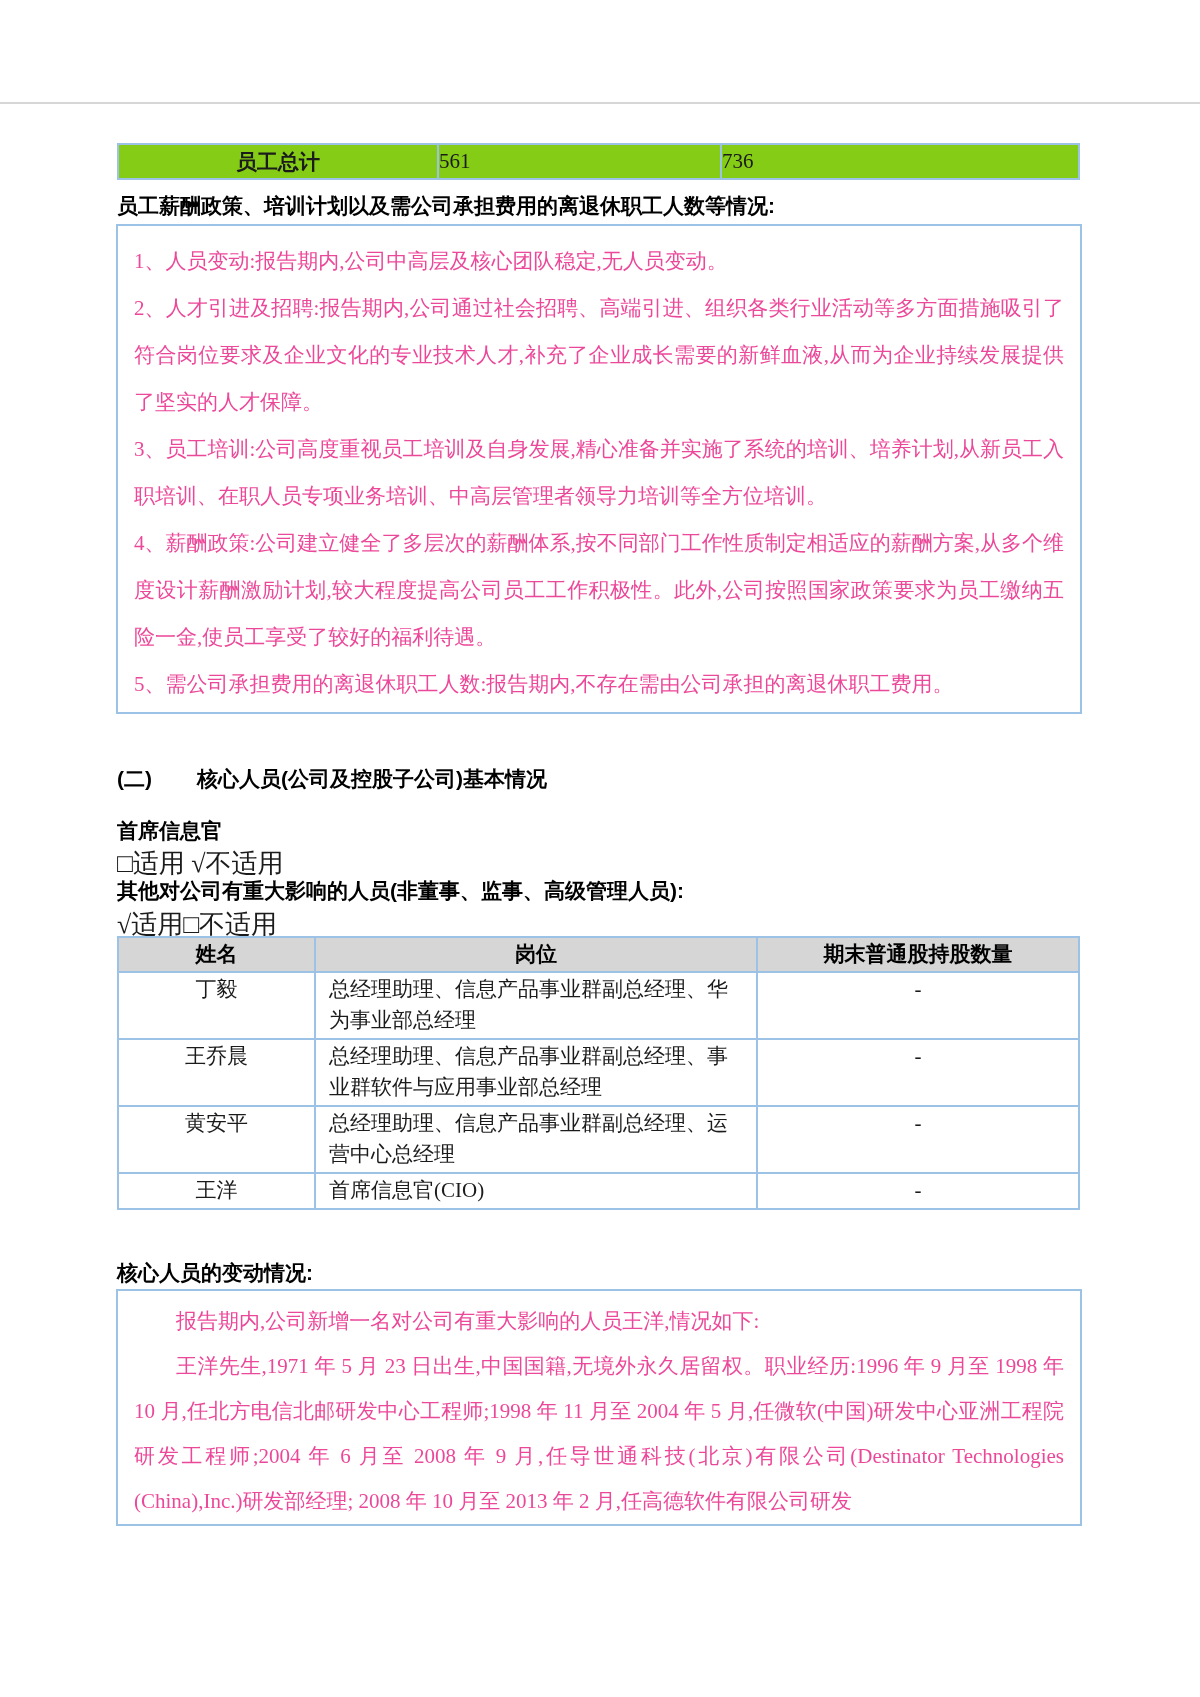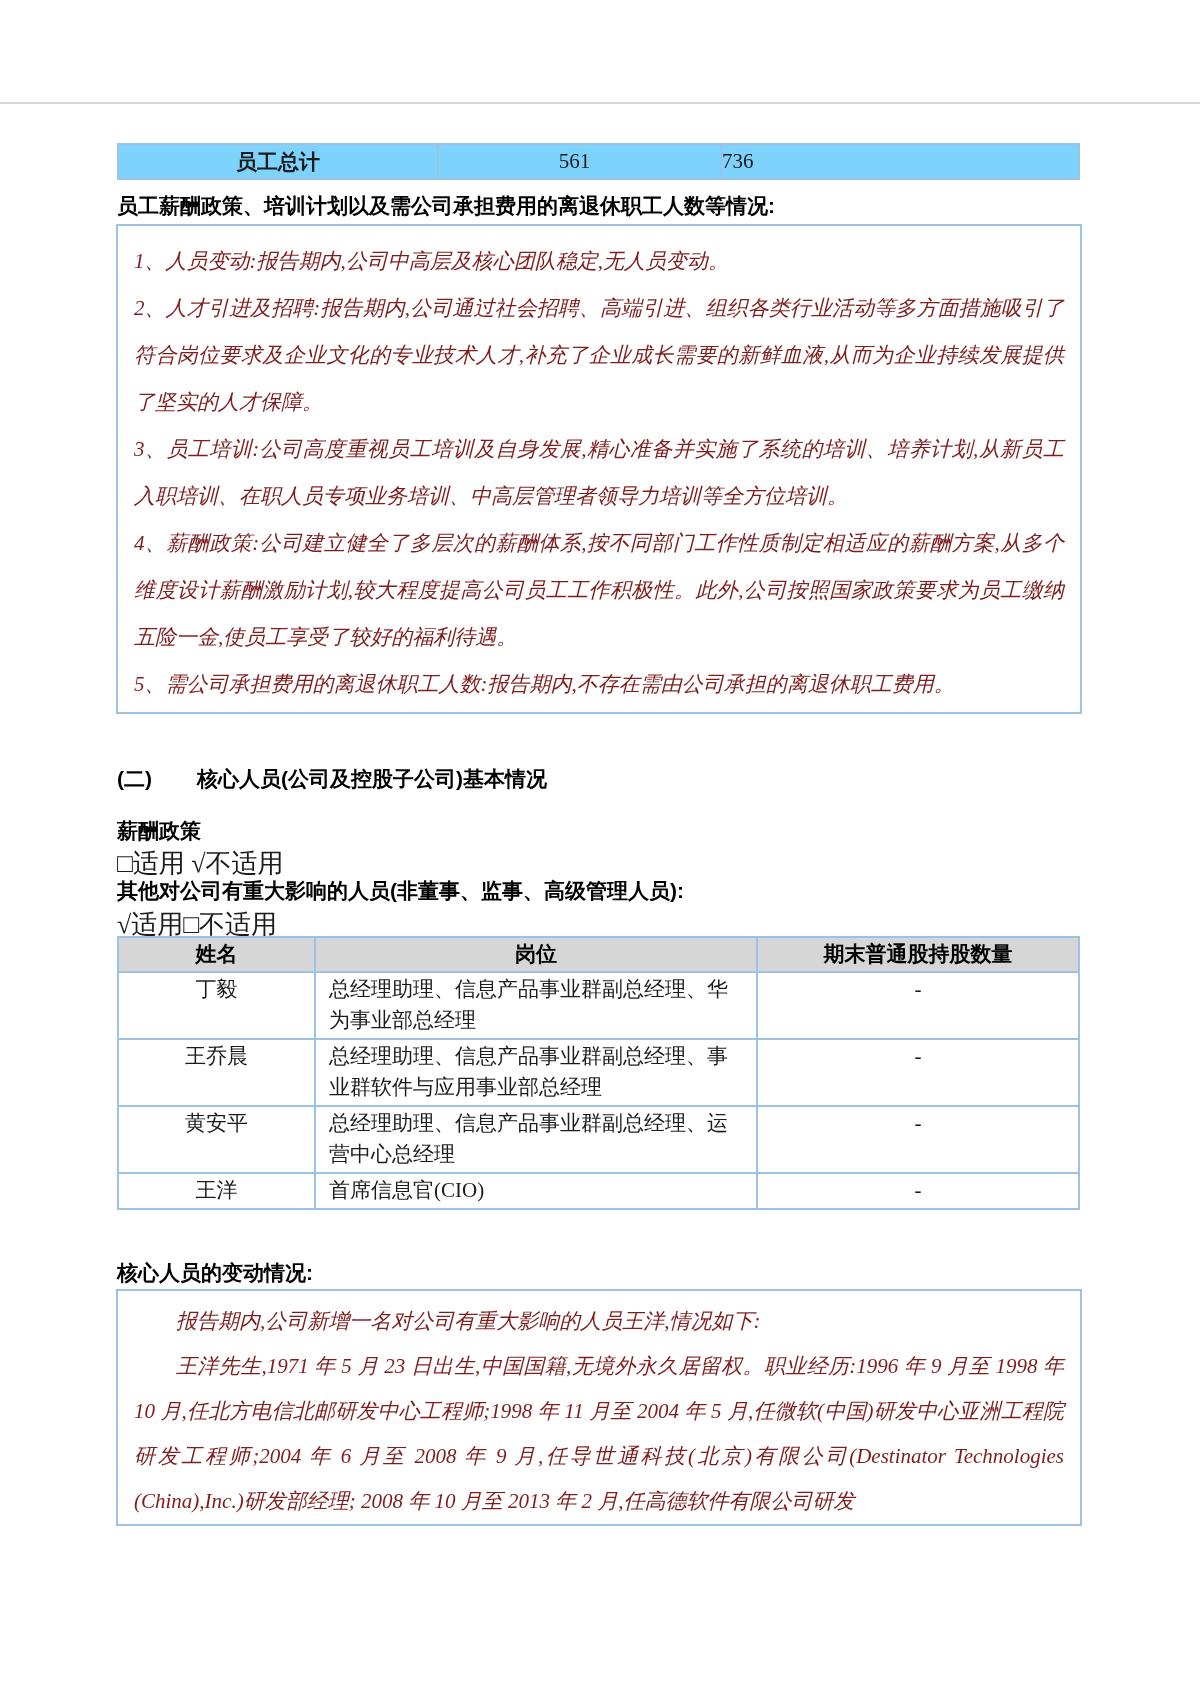--- a/index.html
+++ b/index.html
@@ -16,41 +16,41 @@
     background:#d6d6d6;
   }
   
   .top-table{
     position:absolute;top:143px;left:117px;width:963px;
     border-collapse:collapse;table-layout:fixed;
   }
   .top-table td{
     border:2px solid #9cc3e5;
     height:33px;font-size:21px;line-height:33px;
-    padding:0;vertical-align:middle;background:#7dd3fc;
+    padding:0;vertical-align:middle;background:#84cc16;
   }
   .top-table td.c1{width:34%;text-align:center;font-weight:700;
     font-family:"Liberation Sans","DejaVu Sans",sans-serif;}
-  .top-table td.c2{width:29%;text-align:center;padding-right:10px;}
+  .top-table td.c2{width:29%;text-align:left;padding-right:10px;}
   .top-table td.c3{width:37%;padding-right:10px;}
   
   .h-bold{
     position:absolute;left:117px;
     font-family:"Liberation Sans","DejaVu Sans",sans-serif;
     font-weight:700;font-size:21px;color:#000;white-space:nowrap;
   }
   
   .text-box{
     position:absolute;left:116px;width:930px;
     border:2px solid #9cc3e5;background:#fff;
     padding:12px 16px 0 16px;
   }
   .text-box p{
     margin:0;font-size:21px;line-height:47px;
-    text-align:justify;color:#7f1d1d;font-style:italic;
+    text-align:justify;color:#ec4899;
   }
   #change-box{padding-top:8px;}
   #change-box p{line-height:45px;text-indent:2em;}
   
   .plain-line{
     position:absolute;left:117px;font-size:26px;color:#1b1b1b;white-space:nowrap;
   }
   .sec-num{display:inline-block;}
   .sec-title{display:inline-block;margin-left:45px;}
   
@@ -98,21 +98,21 @@
     <p>2、人才引进及招聘:报告期内,公司通过社会招聘、高端引进、组织各类行业活动等多方面措施吸引了符合岗位要求及企业文化的专业技术人才,补充了企业成长需要的新鲜血液,从而为企业持续发展提供了坚实的人才保障。</p>
     <p>3、员工培训:公司高度重视员工培训及自身发展,精心准备并实施了系统的培训、培养计划,从新员工入职培训、在职人员专项业务培训、中高层管理者领导力培训等全方位培训。</p>
     <p>4、薪酬政策:公司建立健全了多层次的薪酬体系,按不同部门工作性质制定相适应的薪酬方案,从多个维度设计薪酬激励计划,较大程度提高公司员工工作积极性。此外,公司按照国家政策要求为员工缴纳五险一金,使员工享受了较好的福利待遇。</p>
     <p>5、需公司承担费用的离退休职工人数:报告期内,不存在需由公司承担的离退休职工费用。</p>
   </div>
 
   <div class="h-bold" style="top:765px;">
     <span class="sec-num">(二)</span><span class="sec-title">核心人员(公司及控股子公司)基本情况</span>
   </div>
 
-  <div class="h-bold" style="top:817px;">薪酬政策</div>
+  <div class="h-bold" style="top:817px;">首席信息官</div>
 
   <div class="plain-line" style="top:846px;">□适用 √不适用</div>
 
   <div class="h-bold" style="top:877px;">其他对公司有重大影响的人员(非董事、监事、高级管理人员):</div>
 
   <div class="plain-line" style="top:907px;">√适用□不适用</div>
 
   <table class="core-table">
     <colgroup>
       <col class="col-name">

